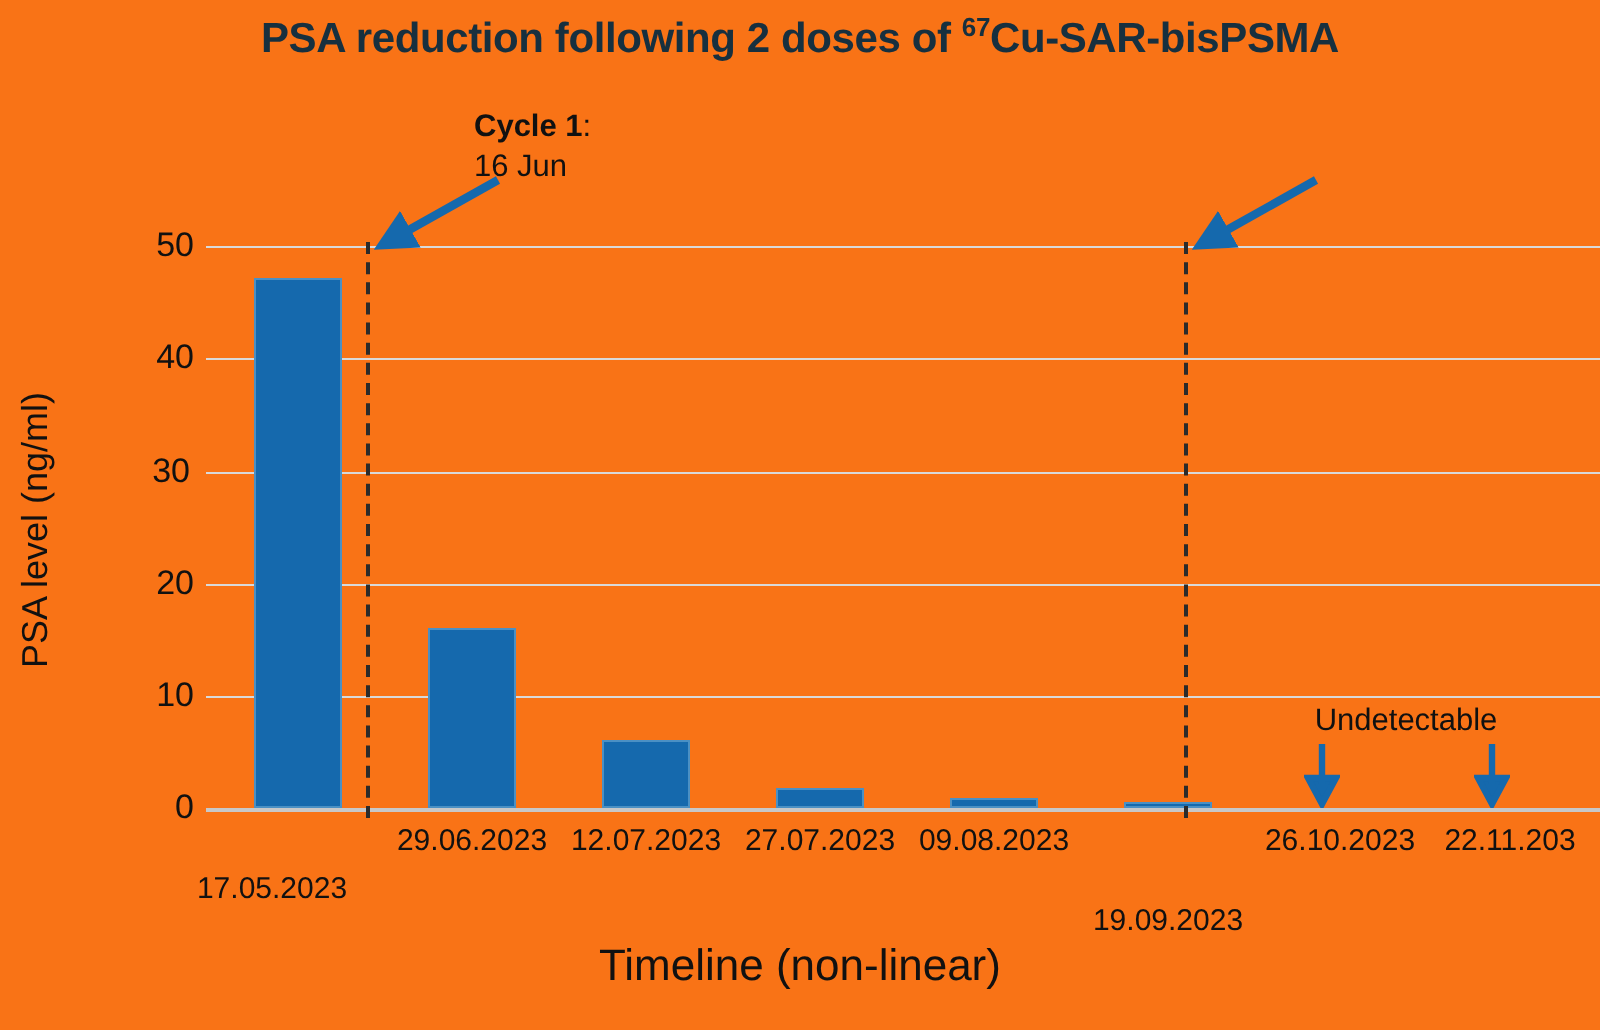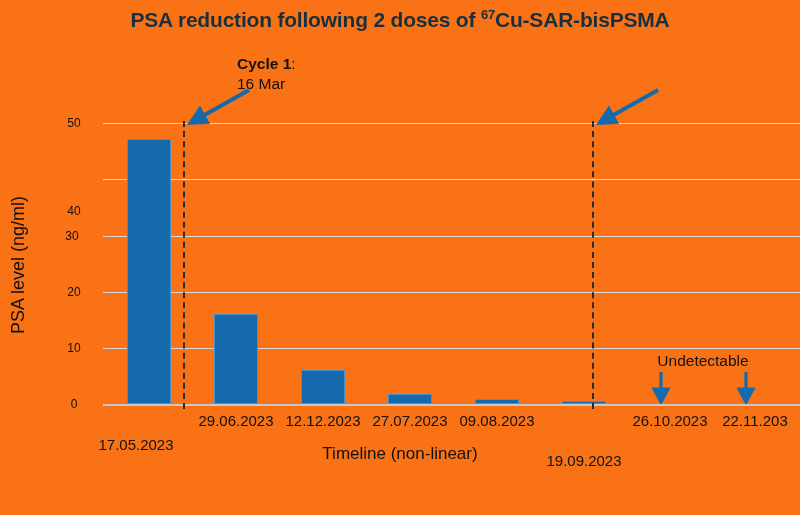--- a/index.html
+++ b/index.html
@@ -60,22 +60,22 @@
     width: 697px;
     height: 1.5px;
     background: #c8c8c8;
   }
 
   
   .ytick-label {
     position: absolute;
     right: 0;
     width: 46px;
-    text-align: center;
-    font-size: 12px;
+    text-align: right;
+    font-size: 17px;
     color: #111111;
     transform: translateY(-50%);
   }
   #ylabel-wrap {
     position: absolute;
     left: -2px;
     top: 120px;
     width: 40px;
     height: 290px;
   }
@@ -144,24 +144,24 @@
   .down-arrow {
     position: absolute;
     top: 372px;
     transform: translateX(-50%);
   }
 
   
   #xlabel {
     position: absolute;
     left: 0;
-    top: 444px;
-    width: 800px;
-    text-align: center;
-    font-size: 17px;
+    top: 470px;
+    width: 800px;
+    text-align: center;
+    font-size: 22px;
     color: #111111;
   }
   #xsub {
     position: absolute;
     left: 0;
     top: 482px;
     width: 800px;
     text-align: center;
     font-size: 17px;
     font-style: italic;
@@ -179,21 +179,21 @@
 
 <div id="page">
 
   <div class="chart-title"><span>PSA reduction following 2 doses of </span><sup>67</sup><span>Cu-SAR-bisPSMA</span></div>
 
   <div id="ylabel-wrap">
     <div id="ylabel">PSA level (ng/ml)</div>
   </div>
 
   <div class="ytick-label" style="top:123px; right:703px;">50</div>
-  <div class="ytick-label" style="top:179px; right:703px;margin-top:32px;">40</div>
+  <div class="ytick-label" style="top:179px; right:703px;">40</div>
   <div class="ytick-label" style="top:236px; right:705px;">30</div>
   <div class="ytick-label" style="top:292px; right:703px;">20</div>
   <div class="ytick-label" style="top:348px; right:703px;">10</div>
   <div class="ytick-label" style="top:404px; right:703px;">0</div>
 
   <div id="plot">
     <div class="gridline" style="top:0px;"></div>
     <div class="gridline" style="top:56px;"></div>
     <div class="gridline" style="top:113px;"></div>
     <div class="gridline" style="top:169px;"></div>
@@ -207,21 +207,21 @@
     <div class="bar" style="left:459px; width:44px; top:278.3px; height:2.7px;"></div>
   </div>
 
   <div class="axis-baseline"></div>
 
   <div class="dash-line" style="left:183px;"></div>
   <div class="dash-line" style="left:592px;"></div>
 
   <div class="cycle-note" style="left:225px; top:54px;margin-left:12px;">
     <div><span class="cycle-head">Cycle 1</span><span>:</span></div>
-    <div>16 Mar</div>
+    <div>16 Jun</div>
   </div>
   <svg class="cycle-arrow" style="left:183px; top:86px;" width="72" height="42" viewBox="0 0 72 42">
     <defs>
       <marker id="ah1" markerWidth="5" markerHeight="5" refX="3.6" refY="2.5" orient="auto">
         <path d="M0,0 L5,2.5 L0,5 z" fill="#1569ad"></path>
       </marker>
     </defs>
     <line x1="66" y1="4" x2="9" y2="36" stroke="#1569ad" stroke-width="4.2" marker-end="url(#ah1)"></line>
   </svg>
 
@@ -237,21 +237,21 @@
   <div id="undetectable-label" style="left:703px;">Undetectable</div>
   <svg class="down-arrow" style="left:661px;" width="18" height="32" viewBox="0 0 18 32">
     <path d="M9,0 L9,20 M9,30 L2,17 L16,17 Z" stroke="#1569ad" stroke-width="3.2" fill="#1569ad"></path>
   </svg>
   <svg class="down-arrow" style="left:746px;" width="18" height="32" viewBox="0 0 18 32">
     <path d="M9,0 L9,20 M9,30 L2,17 L16,17 Z" stroke="#1569ad" stroke-width="3.2" fill="#1569ad"></path>
   </svg>
 
   <div class="xtick-label" style="left:136px;margin-top:24px;">17.05.2023</div>
   <div class="xtick-label" style="left:236px;text-align:center;">29.06.2023</div>
-  <div class="xtick-label" style="left:323px;">12.12.2023</div>
+  <div class="xtick-label" style="left:323px;">12.07.2023</div>
   <div class="xtick-label" style="left:410px;">27.07.2023</div>
   <div class="xtick-label" style="left:497px;">09.08.2023</div>
   <div class="xtick-label" style="left:584px;margin-top:40px;">19.09.2023</div>
   <div class="xtick-label" style="left:670px;">26.10.2023</div>
   <div class="xtick-label" style="left:755px;">22.11.203</div>
 
   <div id="xlabel">Timeline (non-linear)</div>
 
 </div>
 

